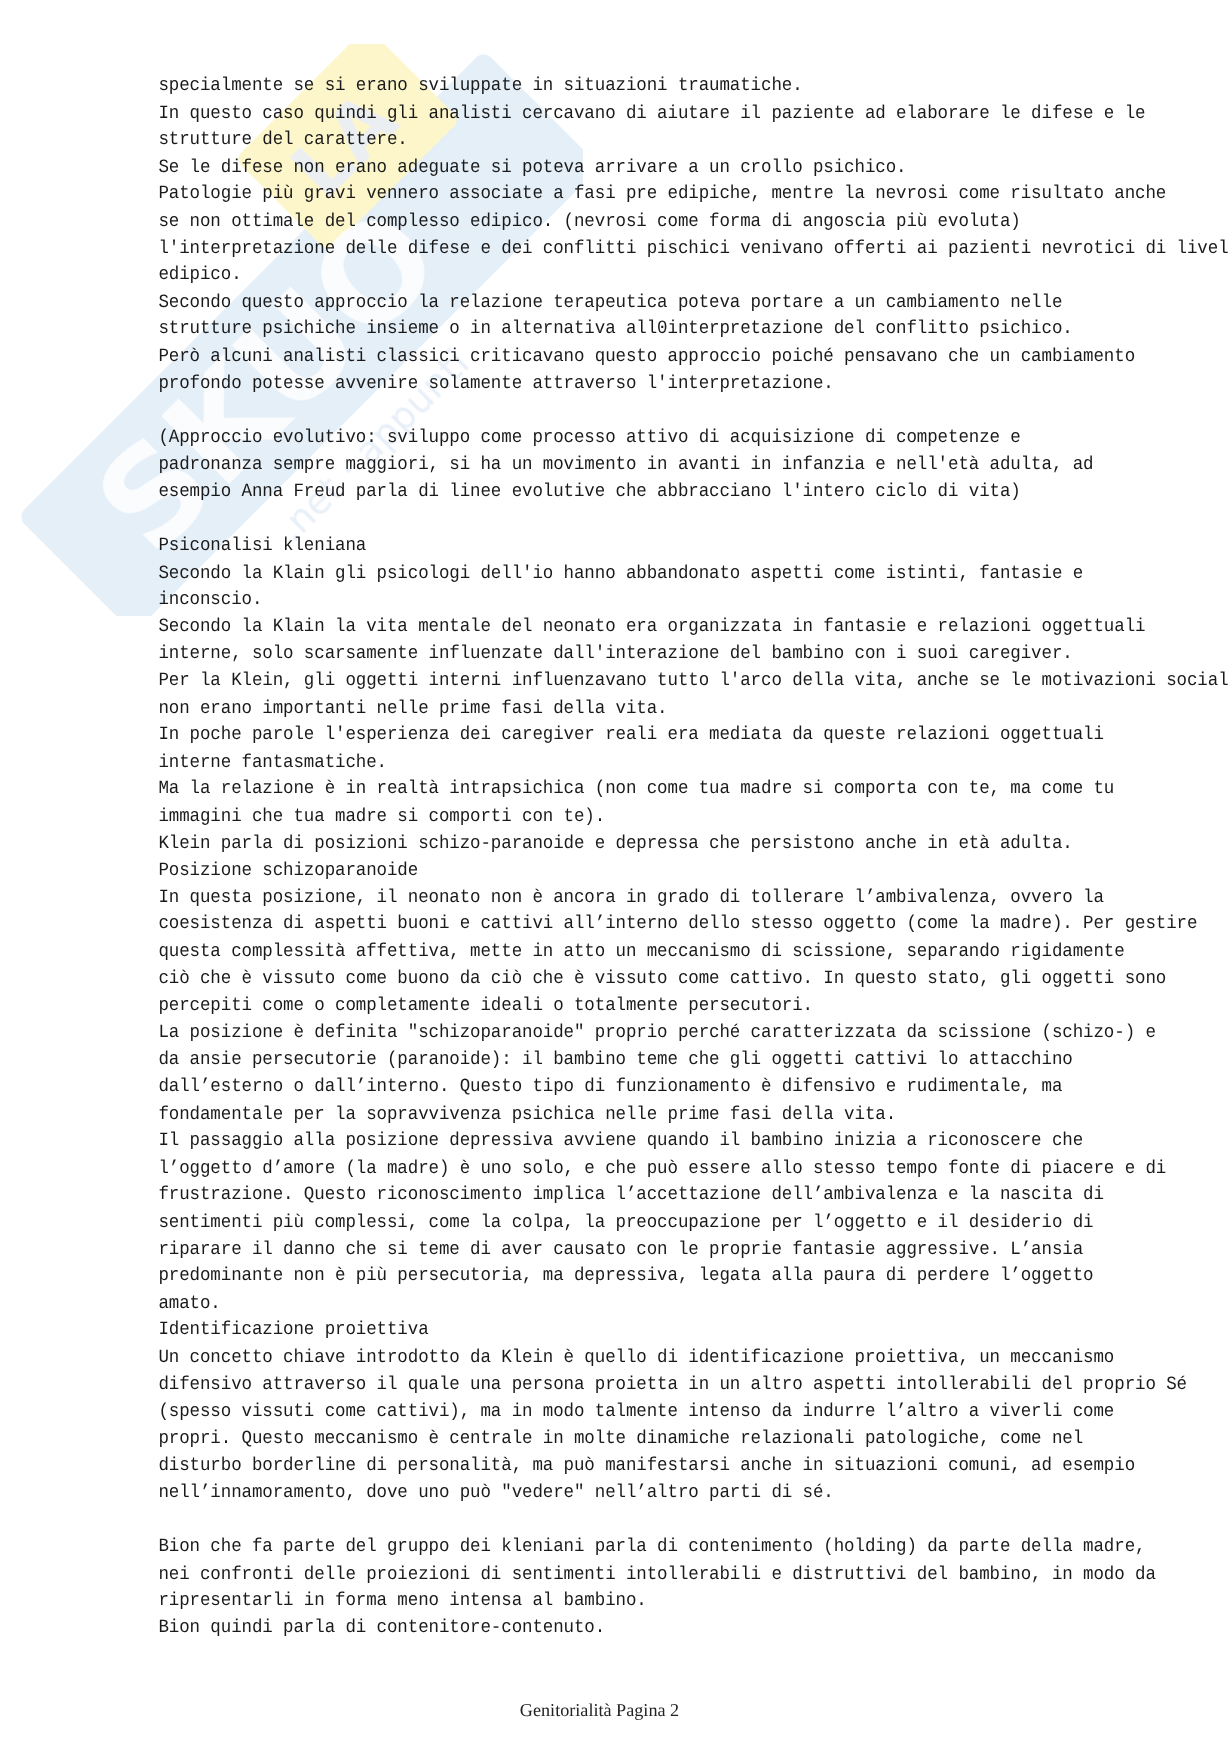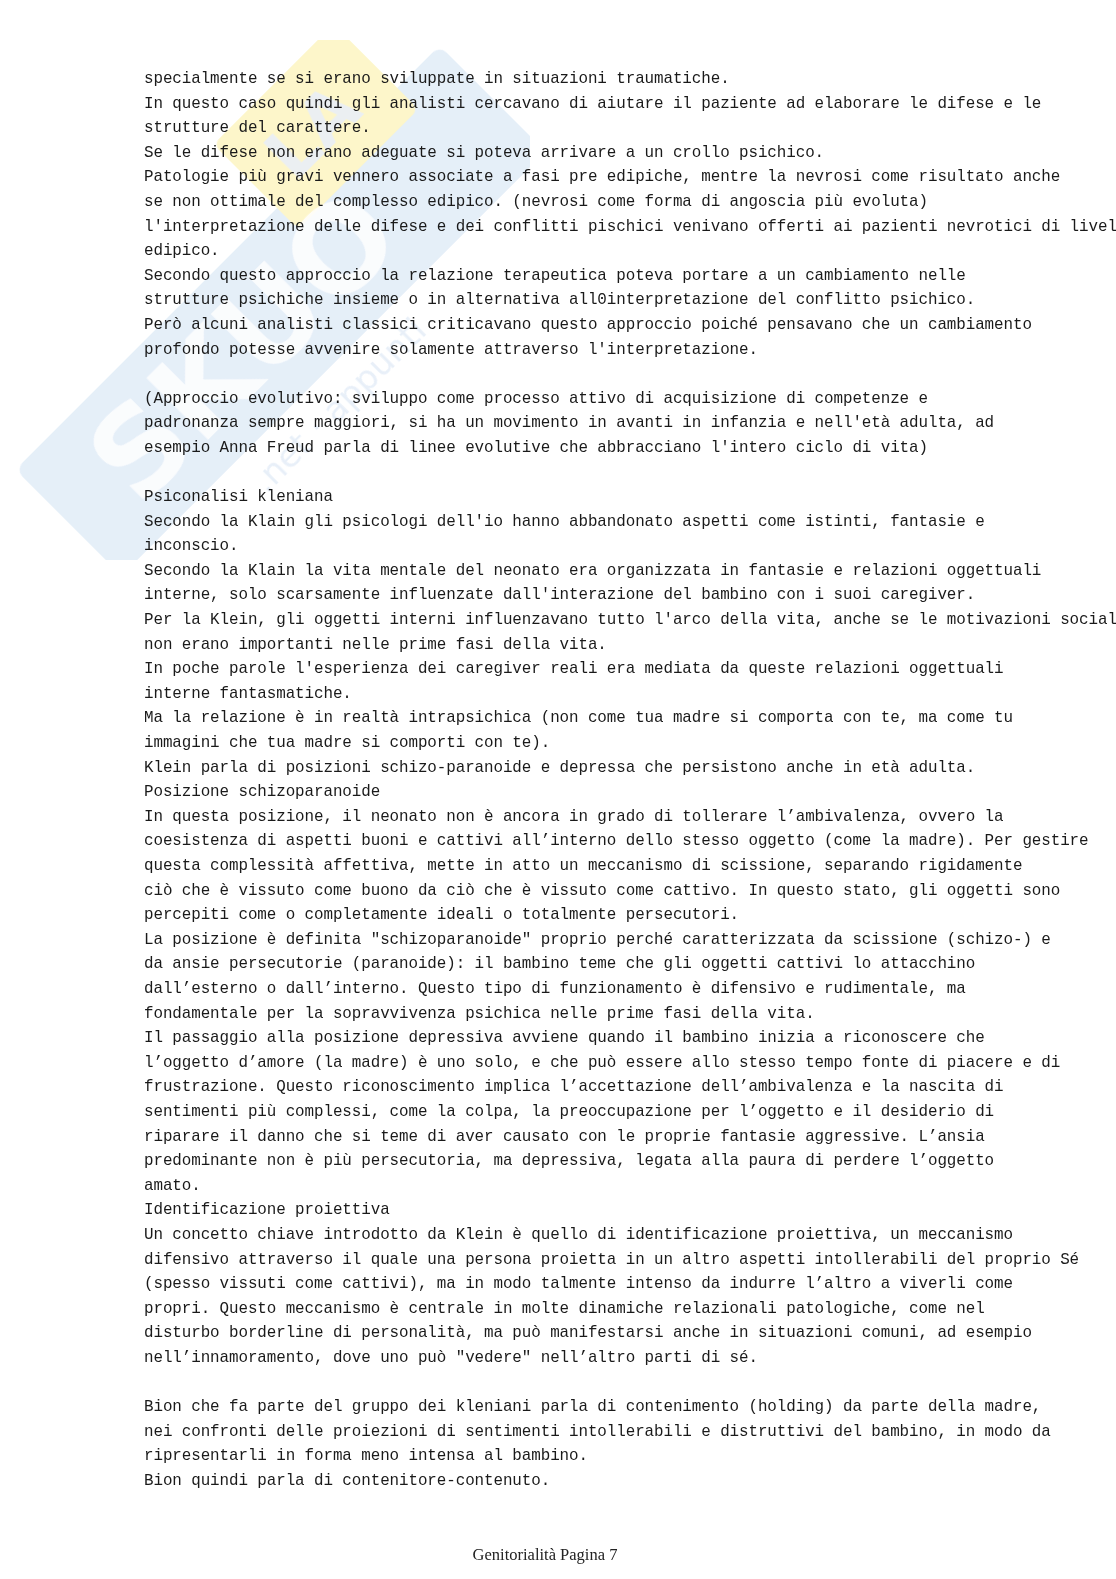--- a/index.html
+++ b/index.html
@@ -141,14 +141,14 @@
     <span class="line">propri. Questo meccanismo è centrale in molte dinamiche relazionali patologiche, come nel</span>
     <span class="line">disturbo borderline di personalità, ma può manifestarsi anche in situazioni comuni, ad esempio</span>
     <span class="line">nell’innamoramento, dove uno può "vedere" nell’altro parti di sé.</span>
     <span class="line blank"></span>
     <span class="line">Bion che fa parte del gruppo dei kleniani parla di contenimento (holding) da parte della madre,</span>
     <span class="line">nei confronti delle proiezioni di sentimenti intollerabili e distruttivi del bambino, in modo da</span>
     <span class="line">ripresentarli in forma meno intensa al bambino.</span>
     <span class="line">Bion quindi parla di contenitore-contenuto.</span>
   </div>
 
-  <div class="footer">Genitorialità Pagina 7</div>
+  <div class="footer">Genitorialità Pagina 2</div>
 </div>
 
 </body></html>

